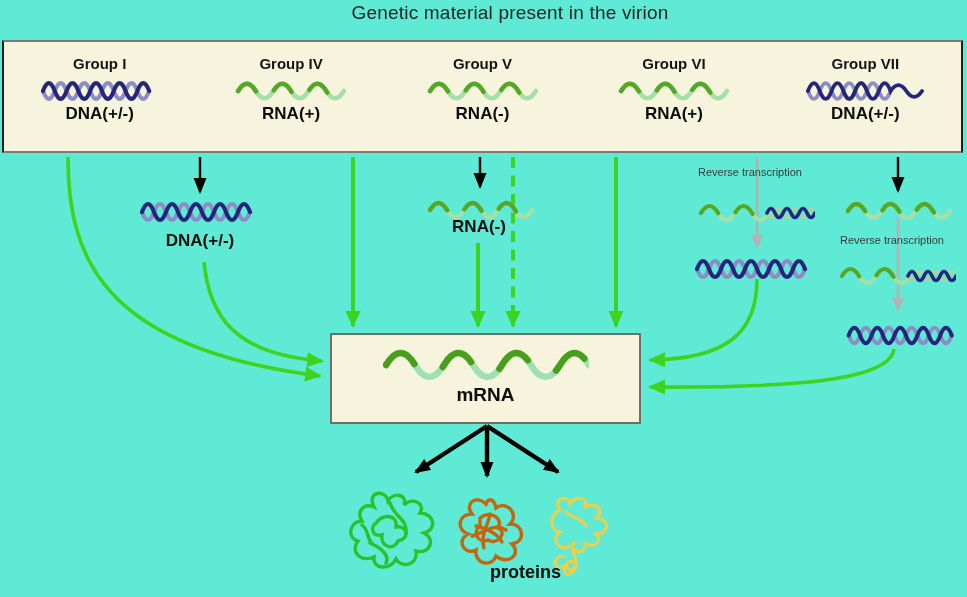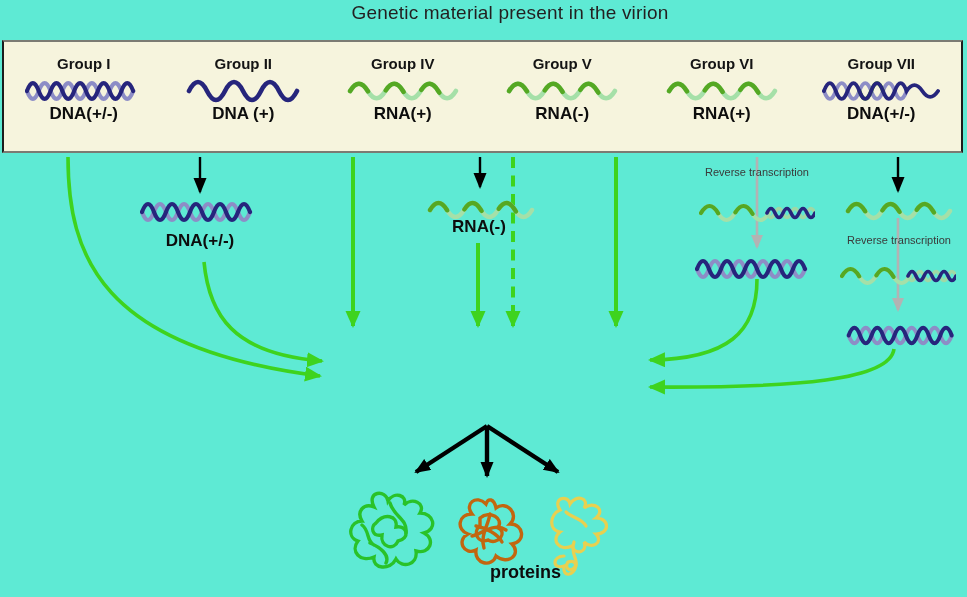--- a/index.html
+++ b/index.html
@@ -17,21 +17,21 @@
     border-left-color:#1c1c1c;border-right-color:#1c1c1c;
     display:flex;flex-direction:row;
   }
   .group-cell{flex:1 1 0;display:flex;flex-direction:column;align-items:center;padding-top:13px;}
   .gname{font-size:15px;font-weight:bold;color:#141414;}
   .gicon{margin-top:7px;height:24px;display:block;}
   .gtype{margin-top:1px;font-size:17px;font-weight:bold;color:#0d0d0d;}
   .overlay{position:absolute;left:0;top:0;width:967px;height:597px;z-index:1;}
   .mid{position:absolute;z-index:2;}
   .mid-label{position:absolute;z-index:2;text-align:center;font-weight:bold;font-size:17px;color:#0d0d0d;}
-  .proc-label{position:absolute;z-index:2;text-align:center;font-size:11px;line-height:1.25;color:#3a3a3a;font-weight:normal;}
+  .proc-label{position:absolute;z-index:2;text-align:left;font-size:11px;line-height:1.25;color:#3a3a3a;font-weight:normal;}
   .mrna-box{
     position:absolute;left:330px;top:333px;width:307px;height:87px;z-index:2;
     background:#f6f4dd;border:2px solid #6f6f67;
     display:flex;flex-direction:column;align-items:center;
   }
   .mrna-box svg{margin-top:13px;}
   .mrna-label{margin-top:2px;font-size:19px;font-weight:bold;color:#0d0d0d;}
   .proteins-label{
     position:absolute;left:401px;top:562px;width:160px;text-align:right;
     font-size:18px;font-weight:bold;color:#0d0d0d;z-index:2;
@@ -80,27 +80,20 @@
 
   <div class="title">Genetic material present in the virion</div>
 
   <div class="virion-box">
     <div class="group-cell">
       <div class="gname">Group I</div>
       <svg class="gicon" width="118" height="24" viewBox="0 0 120 22">
           <use href="#sym-helix-navy"></use>
         </svg>
       <div class="gtype">DNA(+/-)</div>
-    </div>
-    <div class="group-cell">
-      <div class="gname">Group II</div>
-      <svg class="gicon" width="116" height="24" viewBox="0 0 114 24">
-          <use href="#sym-strand-navy"></use>
-        </svg>
-      <div class="gtype">DNA (+)</div>
     </div>
     <div class="group-cell">
       <div class="gname">Group IV</div>
       <svg class="gicon" width="112" height="22" viewBox="0 0 108 20">
           <use href="#sym-strand-green"></use>
         </svg>
       <div class="gtype">RNA(+)</div>
     </div>
     <div class="group-cell">
       <div class="gname">Group V</div>
@@ -181,20 +174,26 @@
       <use href="#sym-strand-green"></use>
     </svg>
   <div class="proc-label" style="left:840px;top:234px;width:118px">Reverse transcription</div>
   <svg class="mid" style="left:840px;top:265px" width="116" height="22" viewBox="0 0 116 22">
       <use href="#sym-hybrid"></use>
     </svg>
   <svg class="mid" style="left:846px;top:325px" width="116" height="21" viewBox="0 0 120 22">
       <use href="#sym-helix-navy"></use>
     </svg>
 
+  <div class="mrna-box">
+    <svg width="206" height="34" viewBox="0 0 206 34">
+        <use href="#sym-mrna"></use>
+      </svg>
+    <div class="mrna-label">mRNA</div>
+  </div>
 
   <svg class="mid" style="left:346px;top:487px" width="100" height="88" viewBox="0 0 100 88">
     <g fill="none" stroke="#29c229" stroke-width="3.4" stroke-linecap="round">
       <path d="M28,20 C20,4 40,2 42,14 C48,4 62,8 58,18 C66,10 80,16 74,26 C88,26 92,42 78,46 C90,52 84,68 70,64 C72,78 56,82 50,72 C44,84 26,82 28,70 C14,76 4,64 12,54 C0,50 4,34 16,34 C10,24 18,16 28,20 Z"></path>
       <path d="M30,36 C38,26 52,28 50,40 C62,38 64,52 52,54 C48,64 34,60 36,48 C26,50 24,40 30,36"></path>
       <path d="M44,16 C48,30 62,32 60,46 M24,56 C34,60 44,68 40,76 M16,38 C24,44 20,54 28,58"></path>
     </g>
   </svg>
   <svg class="mid" style="left:450px;top:492px" width="80" height="78" viewBox="0 0 80 78">
     <g fill="none" stroke="#c2660f" stroke-width="3.4" stroke-linecap="round">

